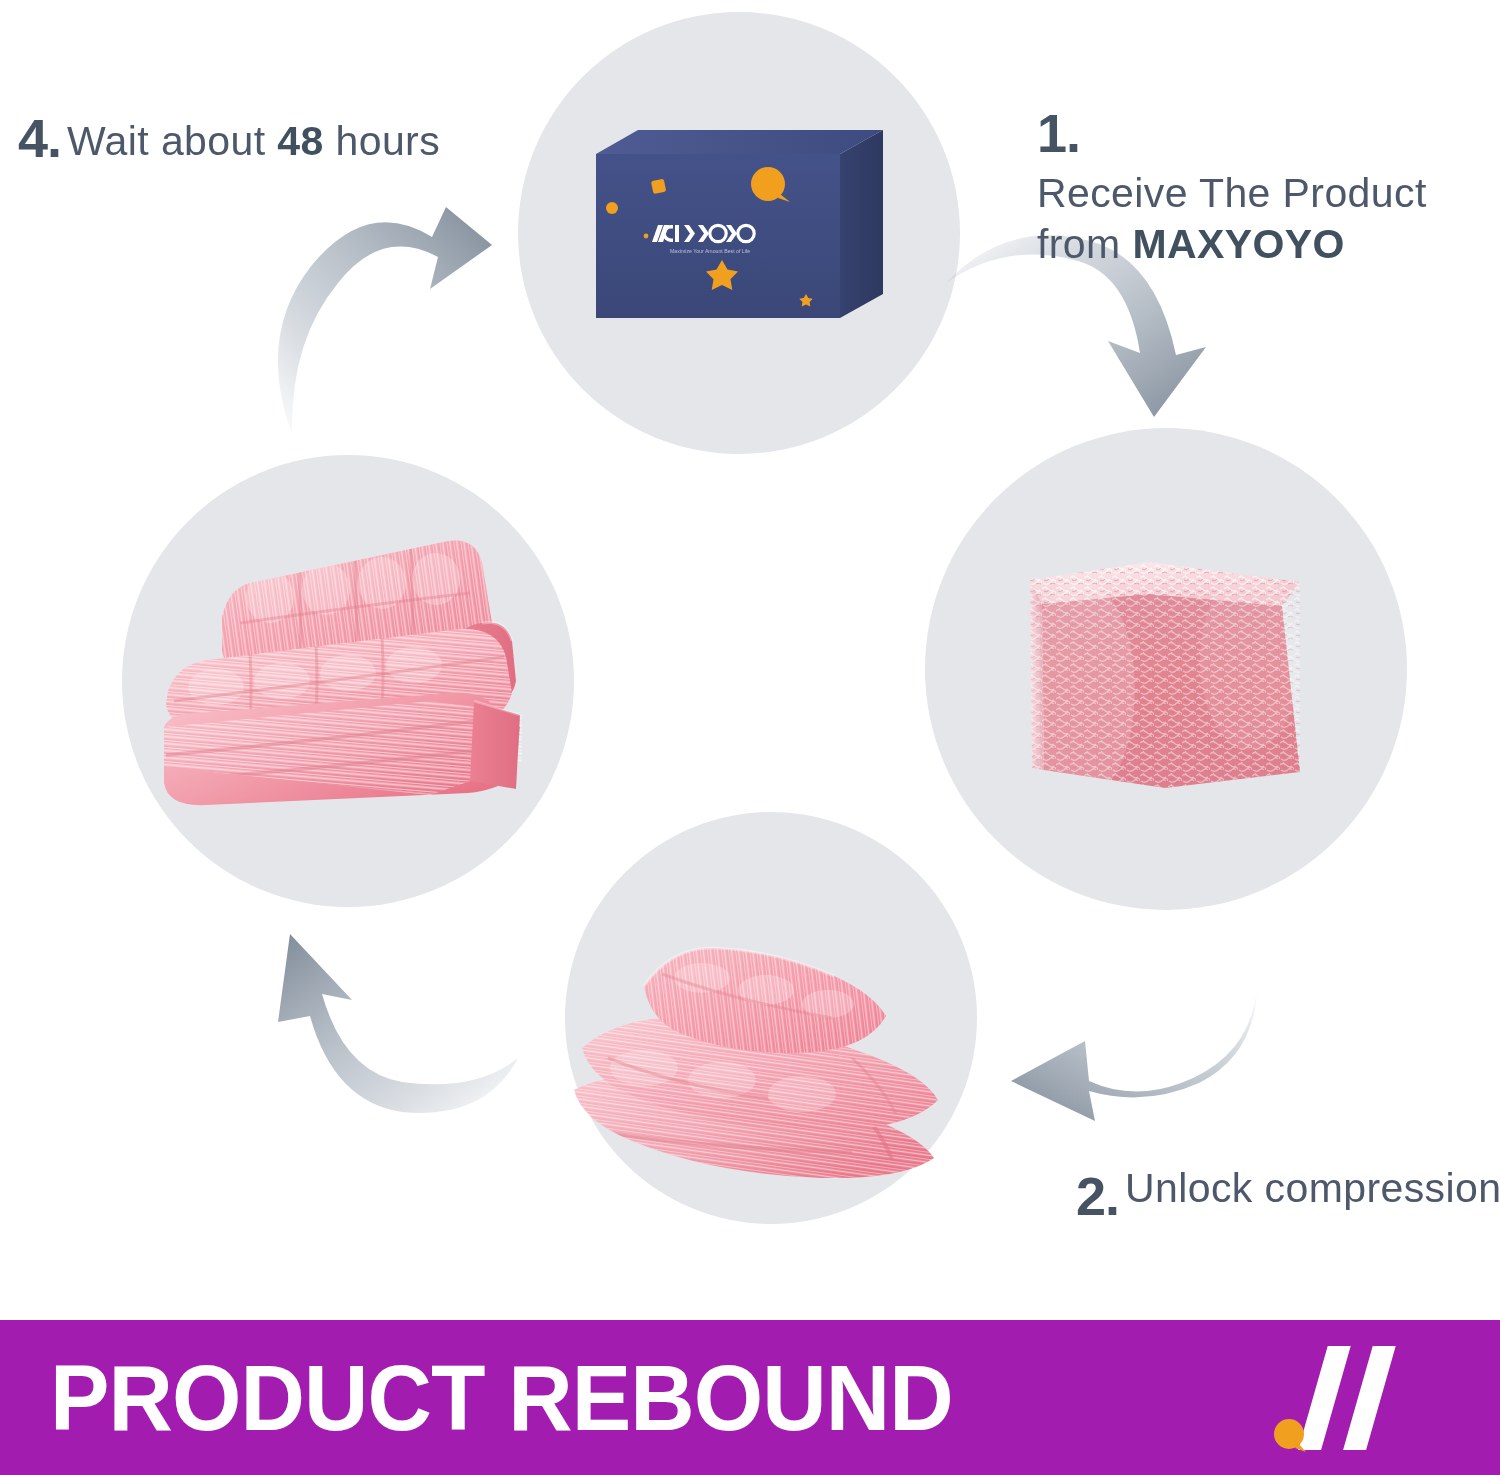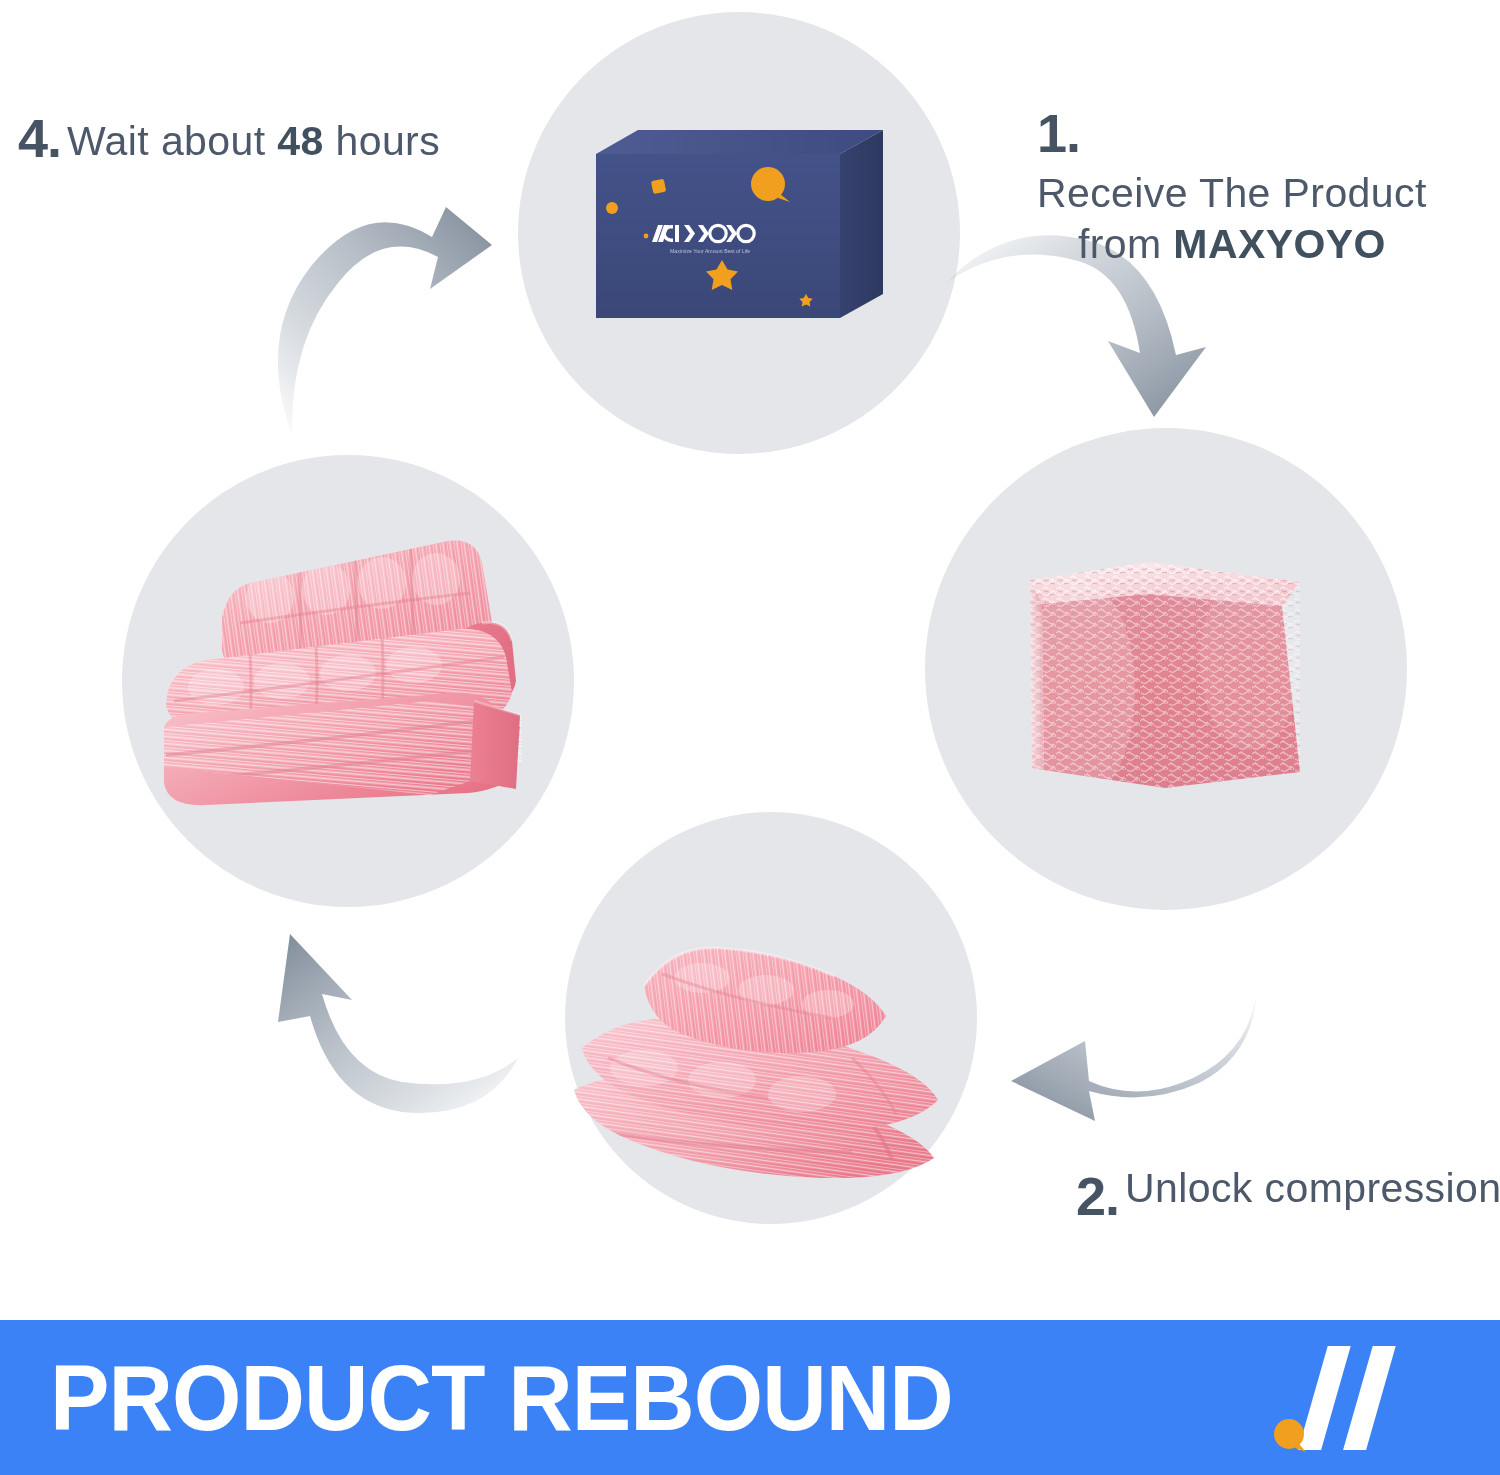--- a/index.html
+++ b/index.html
@@ -27,21 +27,21 @@
   .step-text .num{
     font-weight:700;font-size:54px;letter-spacing:-1px;
     color:#465362;vertical-align:-2px;margin-right:6px;
   }
   .step-text .body{
     font-weight:300;font-size:41px;color:#4d596a;
     letter-spacing:.4px;
   }
   .step-text .body b{font-weight:700;color:#41505f;}
   .step-text .lines{display:inline-block;vertical-align:top;}
-  .step-text .l2{display:block;text-align:center;}
+  .step-text .l2{display:block;}
 
   #step-1{left:1037px;top:100px;width:430px;}
   #step-2{left:1076px;top:1163px;width:440px;}
   #step-3{left:18px;top:1163px;width:400px;}
   #step-4{left:18px;top:105px;width:480px;}
   #step-4 .body{white-space:nowrap;}
 
   
   .arrow{position:absolute;}
 
@@ -51,21 +51,21 @@
   #arrow-4{left:250px;top:185px;width:245px;height:255px;}
 
   
   #box-art{
     position:absolute;left:590px;top:118px;width:300px;height:225px;
   }
 
   
   #banner{
     position:absolute;left:0;bottom:0;width:1500px;height:155px;
-    background:#3b82f6;
+    background:#a21caf;
     display:flex;align-items:center;justify-content:space-between;
     padding:0 52px 0 50px;box-sizing:border-box;
   }
   #banner-title{
     color:#ffffff;font-size:92px;font-weight:700;
     letter-spacing:-1px;line-height:1;
     font-family:"Liberation Sans", sans-serif;
     transform:scaleX(.97);transform-origin:left center;
   }
   #banner-logo{width:175px;height:120px;position:relative;}

